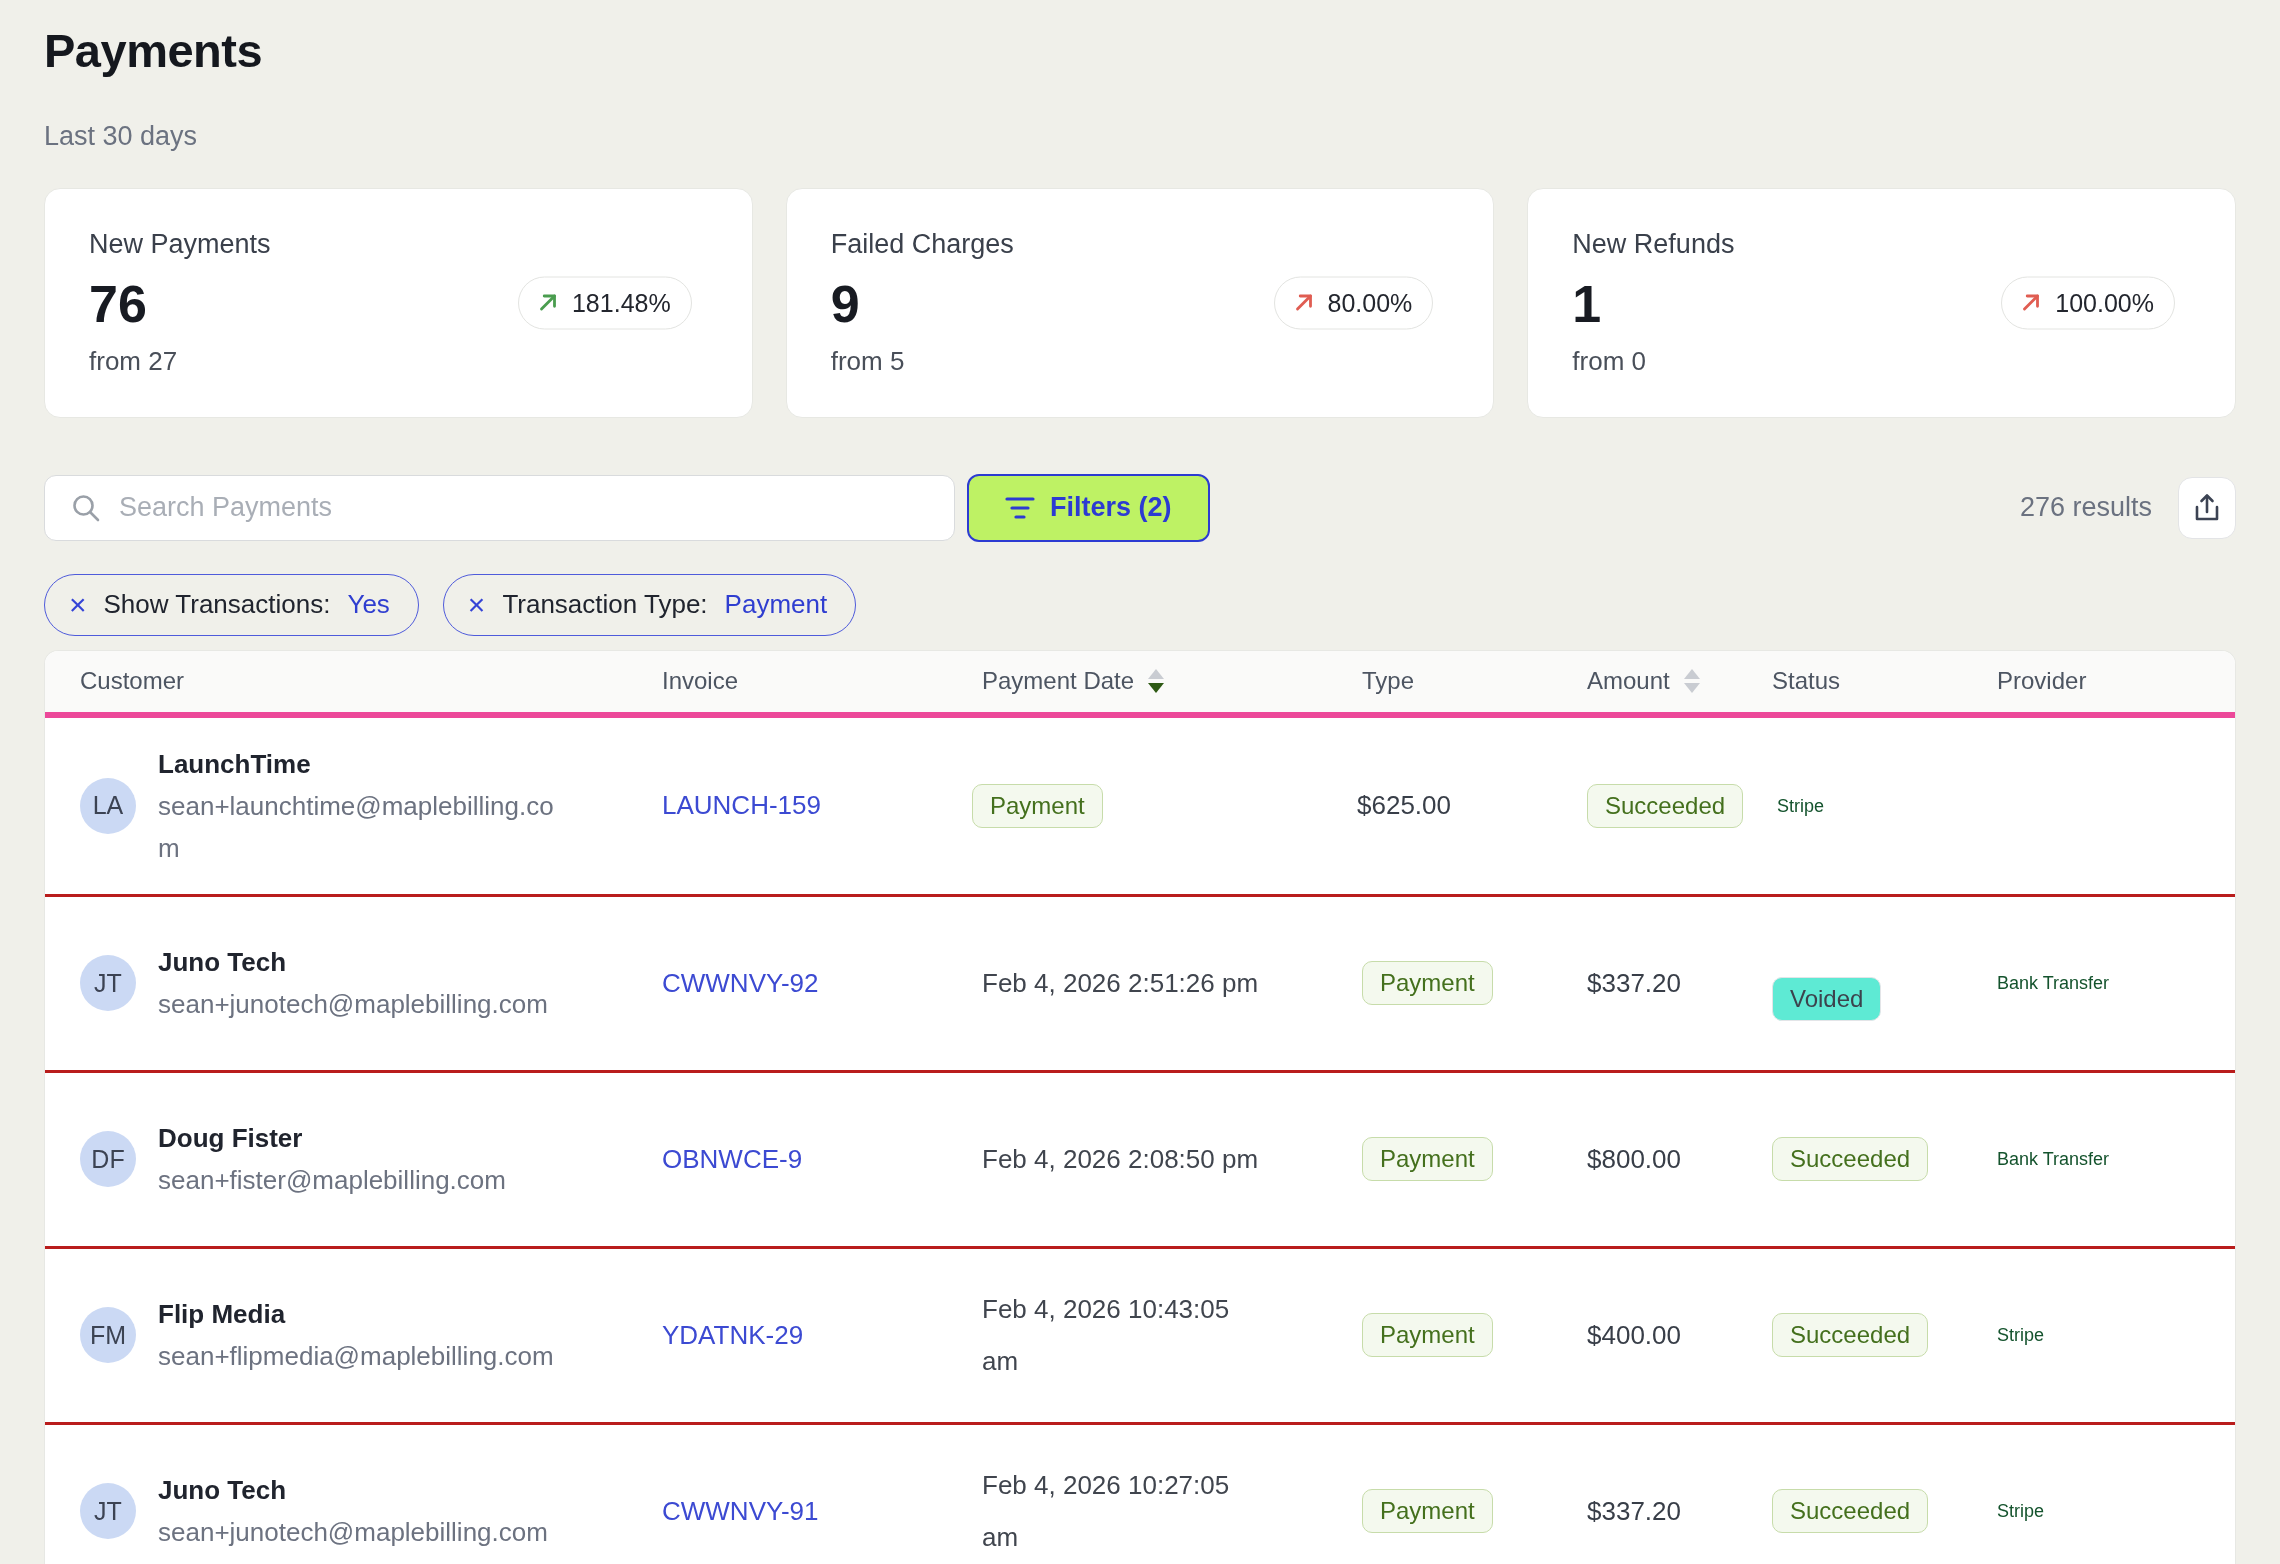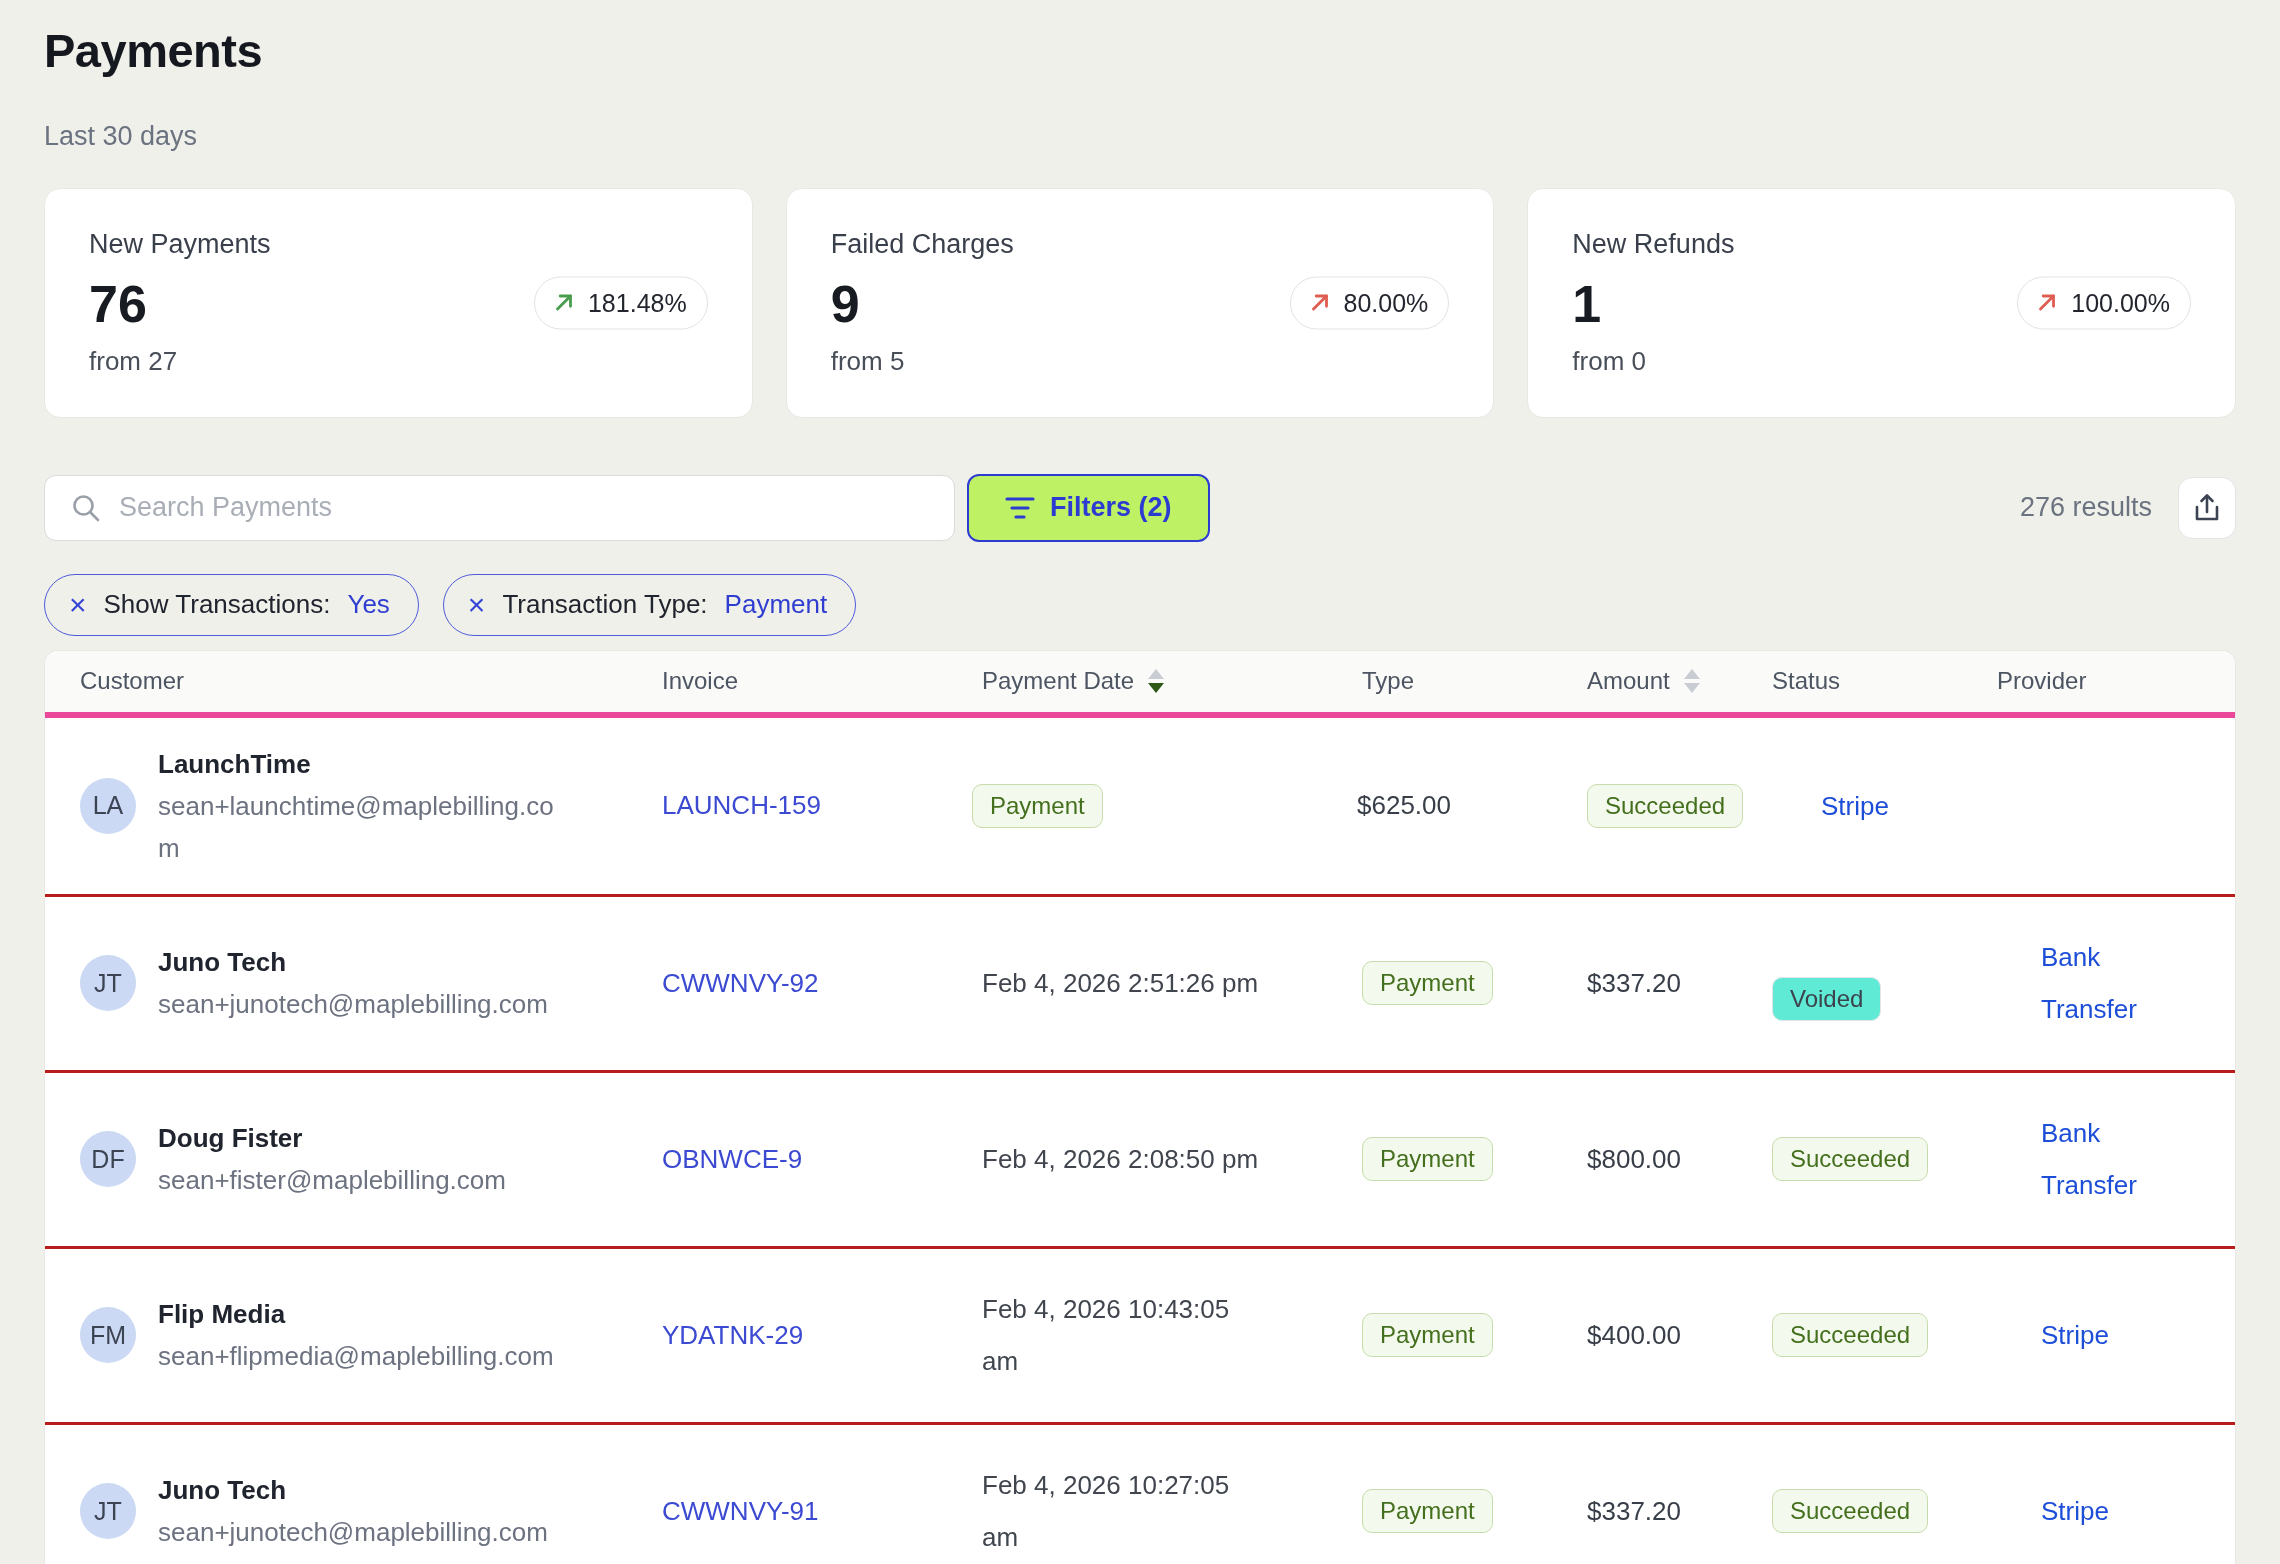--- a/index.html
+++ b/index.html
@@ -18,21 +18,21 @@
   
   .stats-row { display:flex; gap:33px; margin-top:36px; }
   .stat-card {
     position:relative; flex:1; height:230px; background:#ffffff;
     border:1px solid #e7e8e3; border-radius:16px; padding:40px 44px;
   }
   .stat-label { font-size:27px; color:#3a404b; }
   .stat-value { font-size:52px; font-weight:700; color:#181b22; margin-top:16px; line-height:1.1; }
   .stat-from  { font-size:26px; color:#494f59; margin-top:13px; }
   .stat-badge {
-    position:absolute; right:44px; top:50%; transform:translateY(-50%);
+    position:absolute; right:60px; top:50%; transform:translateY(-50%);
     display:flex; align-items:center; gap:11px;
     border:1.5px solid #e3e4e1; background:#fff; border-radius:999px;
     padding:11px 20px 11px 16px; font-size:25px; font-weight:500; color:#23262e;
   }
   .trend-svg { width:26px; height:26px; display:block; }
 
   
   .toolbar { display:flex; align-items:center; margin-top:56px; }
   .search-wrap { position:relative; width:911px; }
   .search-input {
@@ -88,21 +88,21 @@
   .avatar {
     width:56px; height:56px; border-radius:50%; background:#cbd9f4; color:#3c4353;
     display:flex; align-items:center; justify-content:center; font-size:25px; flex:none;
   }
   .cust-text { max-width:402px; }
   .cust-name { font-size:26px; font-weight:700; color:#20242e; line-height:1.62; }
   .cust-email { font-size:26px; color:#6c7280; line-height:1.62; word-break:break-all; }
 
   .invoice-link { font-size:26px; color:#3c4ad2; text-decoration:none; font-weight:500; cursor:pointer; }
   .date-text { display:inline-block; max-width:282px; font-size:26px; color:#40454e; line-height:2.0; }
-  .provider-text { display:inline-block; max-width:132px; font-size:26px; color:#1d4ed8; line-height:2.0;margin-left:44px; }
+  .provider-text { display:inline-block; max-width:132px; font-size:18px; color:#14532d; line-height:2.0; }
   .amount-text { font-size:26px; color:#383e48; }
 
   .badge {
     display:inline-block; font-size:24px; line-height:1; padding:9px 17px; border-radius:10px; white-space:nowrap;
   }
   .badge-green { color:#44701d; background:#f4f9ee; border:1.5px solid #c7dcaa; }
   .badge-gray  { color:#3c434d; background:#5eead4; border:1.5px solid #e3e5e8;margin-top:31px; }
 </style>
 </head>
 <body>

